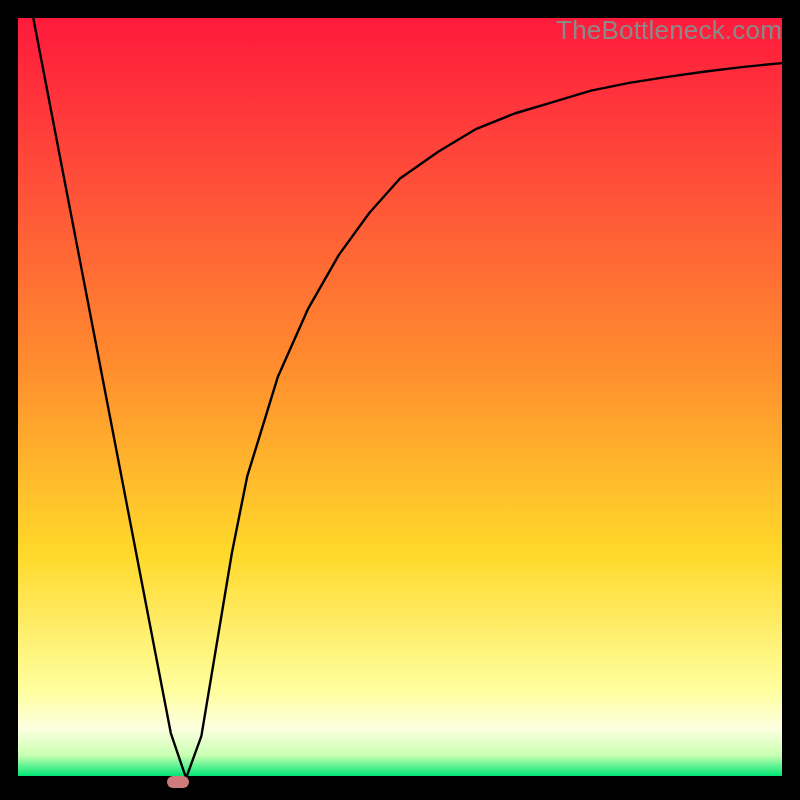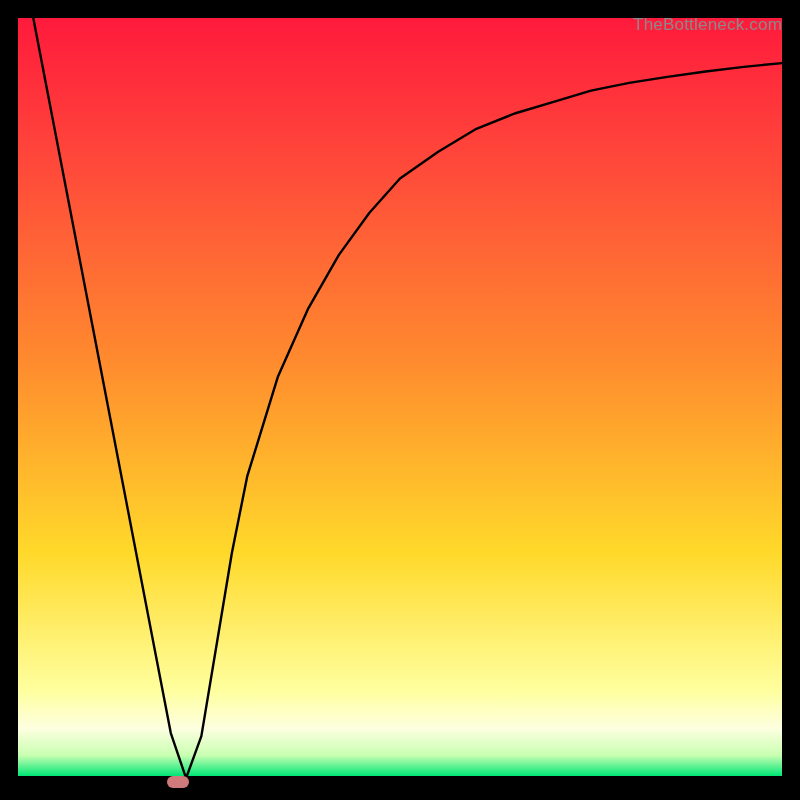--- a/index.html
+++ b/index.html
@@ -23,21 +23,21 @@
     left: 0;
     top: 0;
     width: 764px;
     height: 764px;
   }
   .watermark {
     position: absolute;
     top: -3px;
     right: 0px;
     font-family: Arial, Helvetica, sans-serif;
-    font-size: 17px;
+    font-size: 26px;
     font-weight: 500;
     color: #8a8a8a;
     letter-spacing: 0.2px;
   }
   svg.curve {
     position: absolute;
     left: 0;
     top: 0;
     width: 764px;
     height: 764px;

